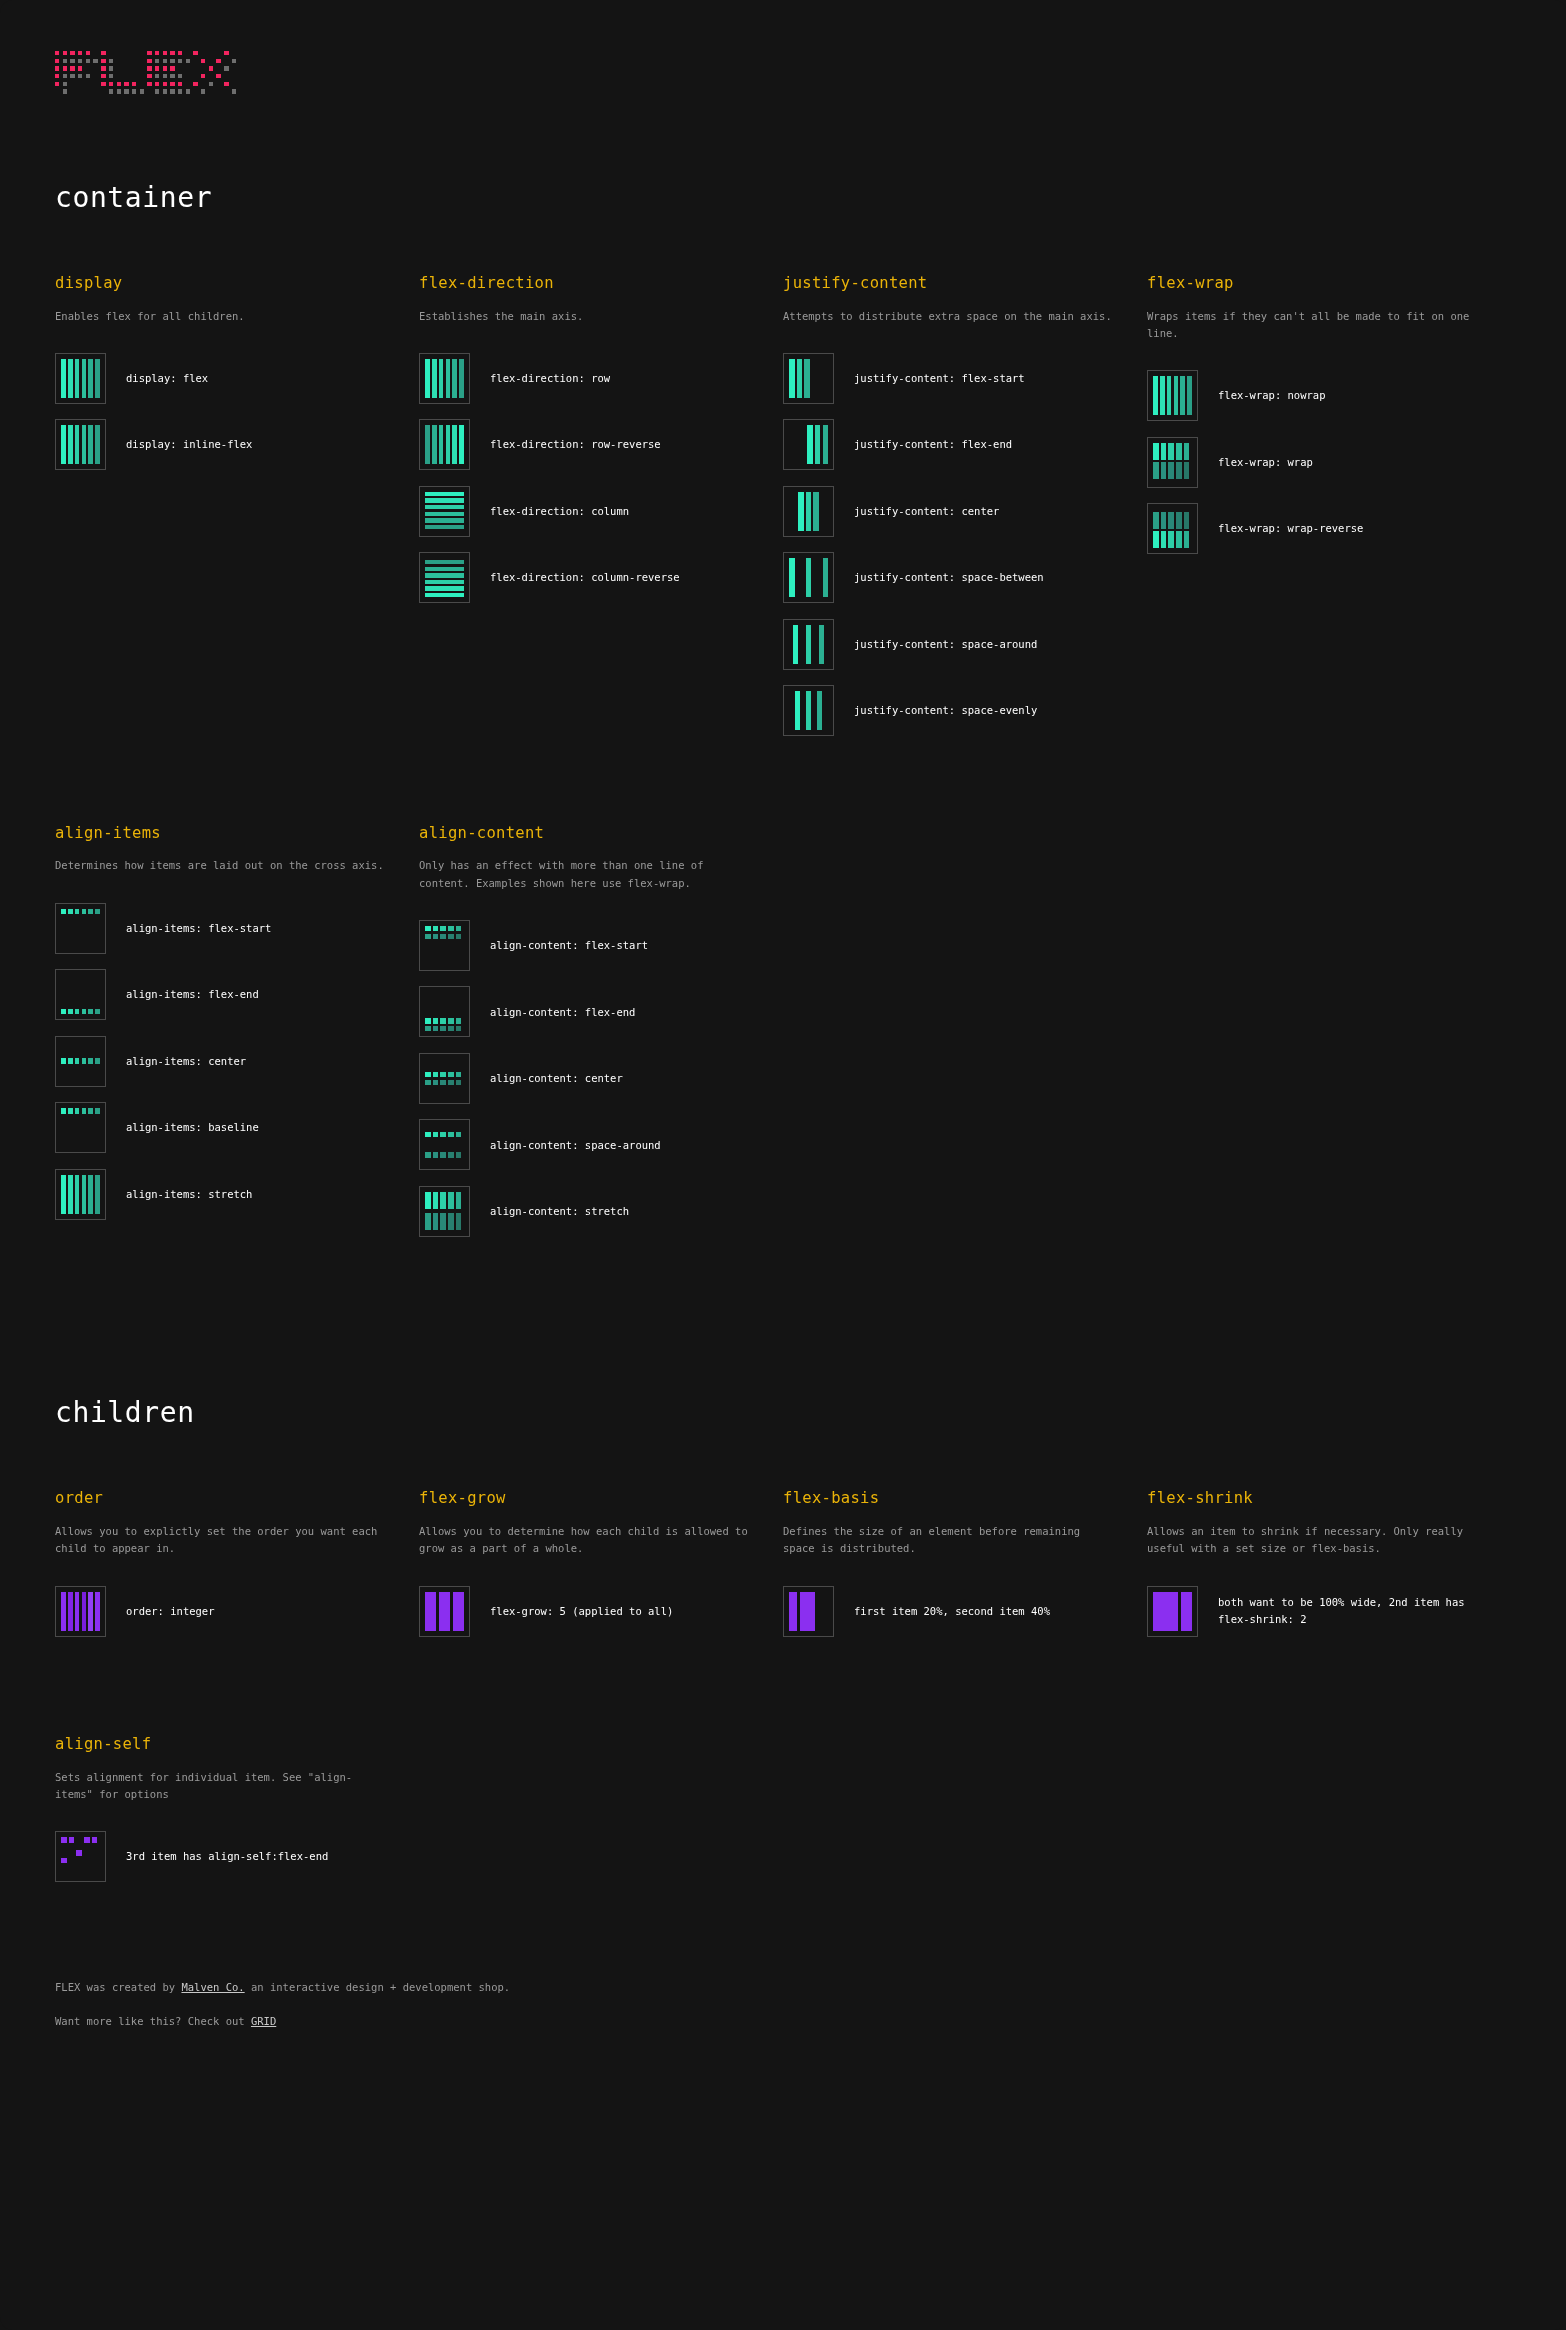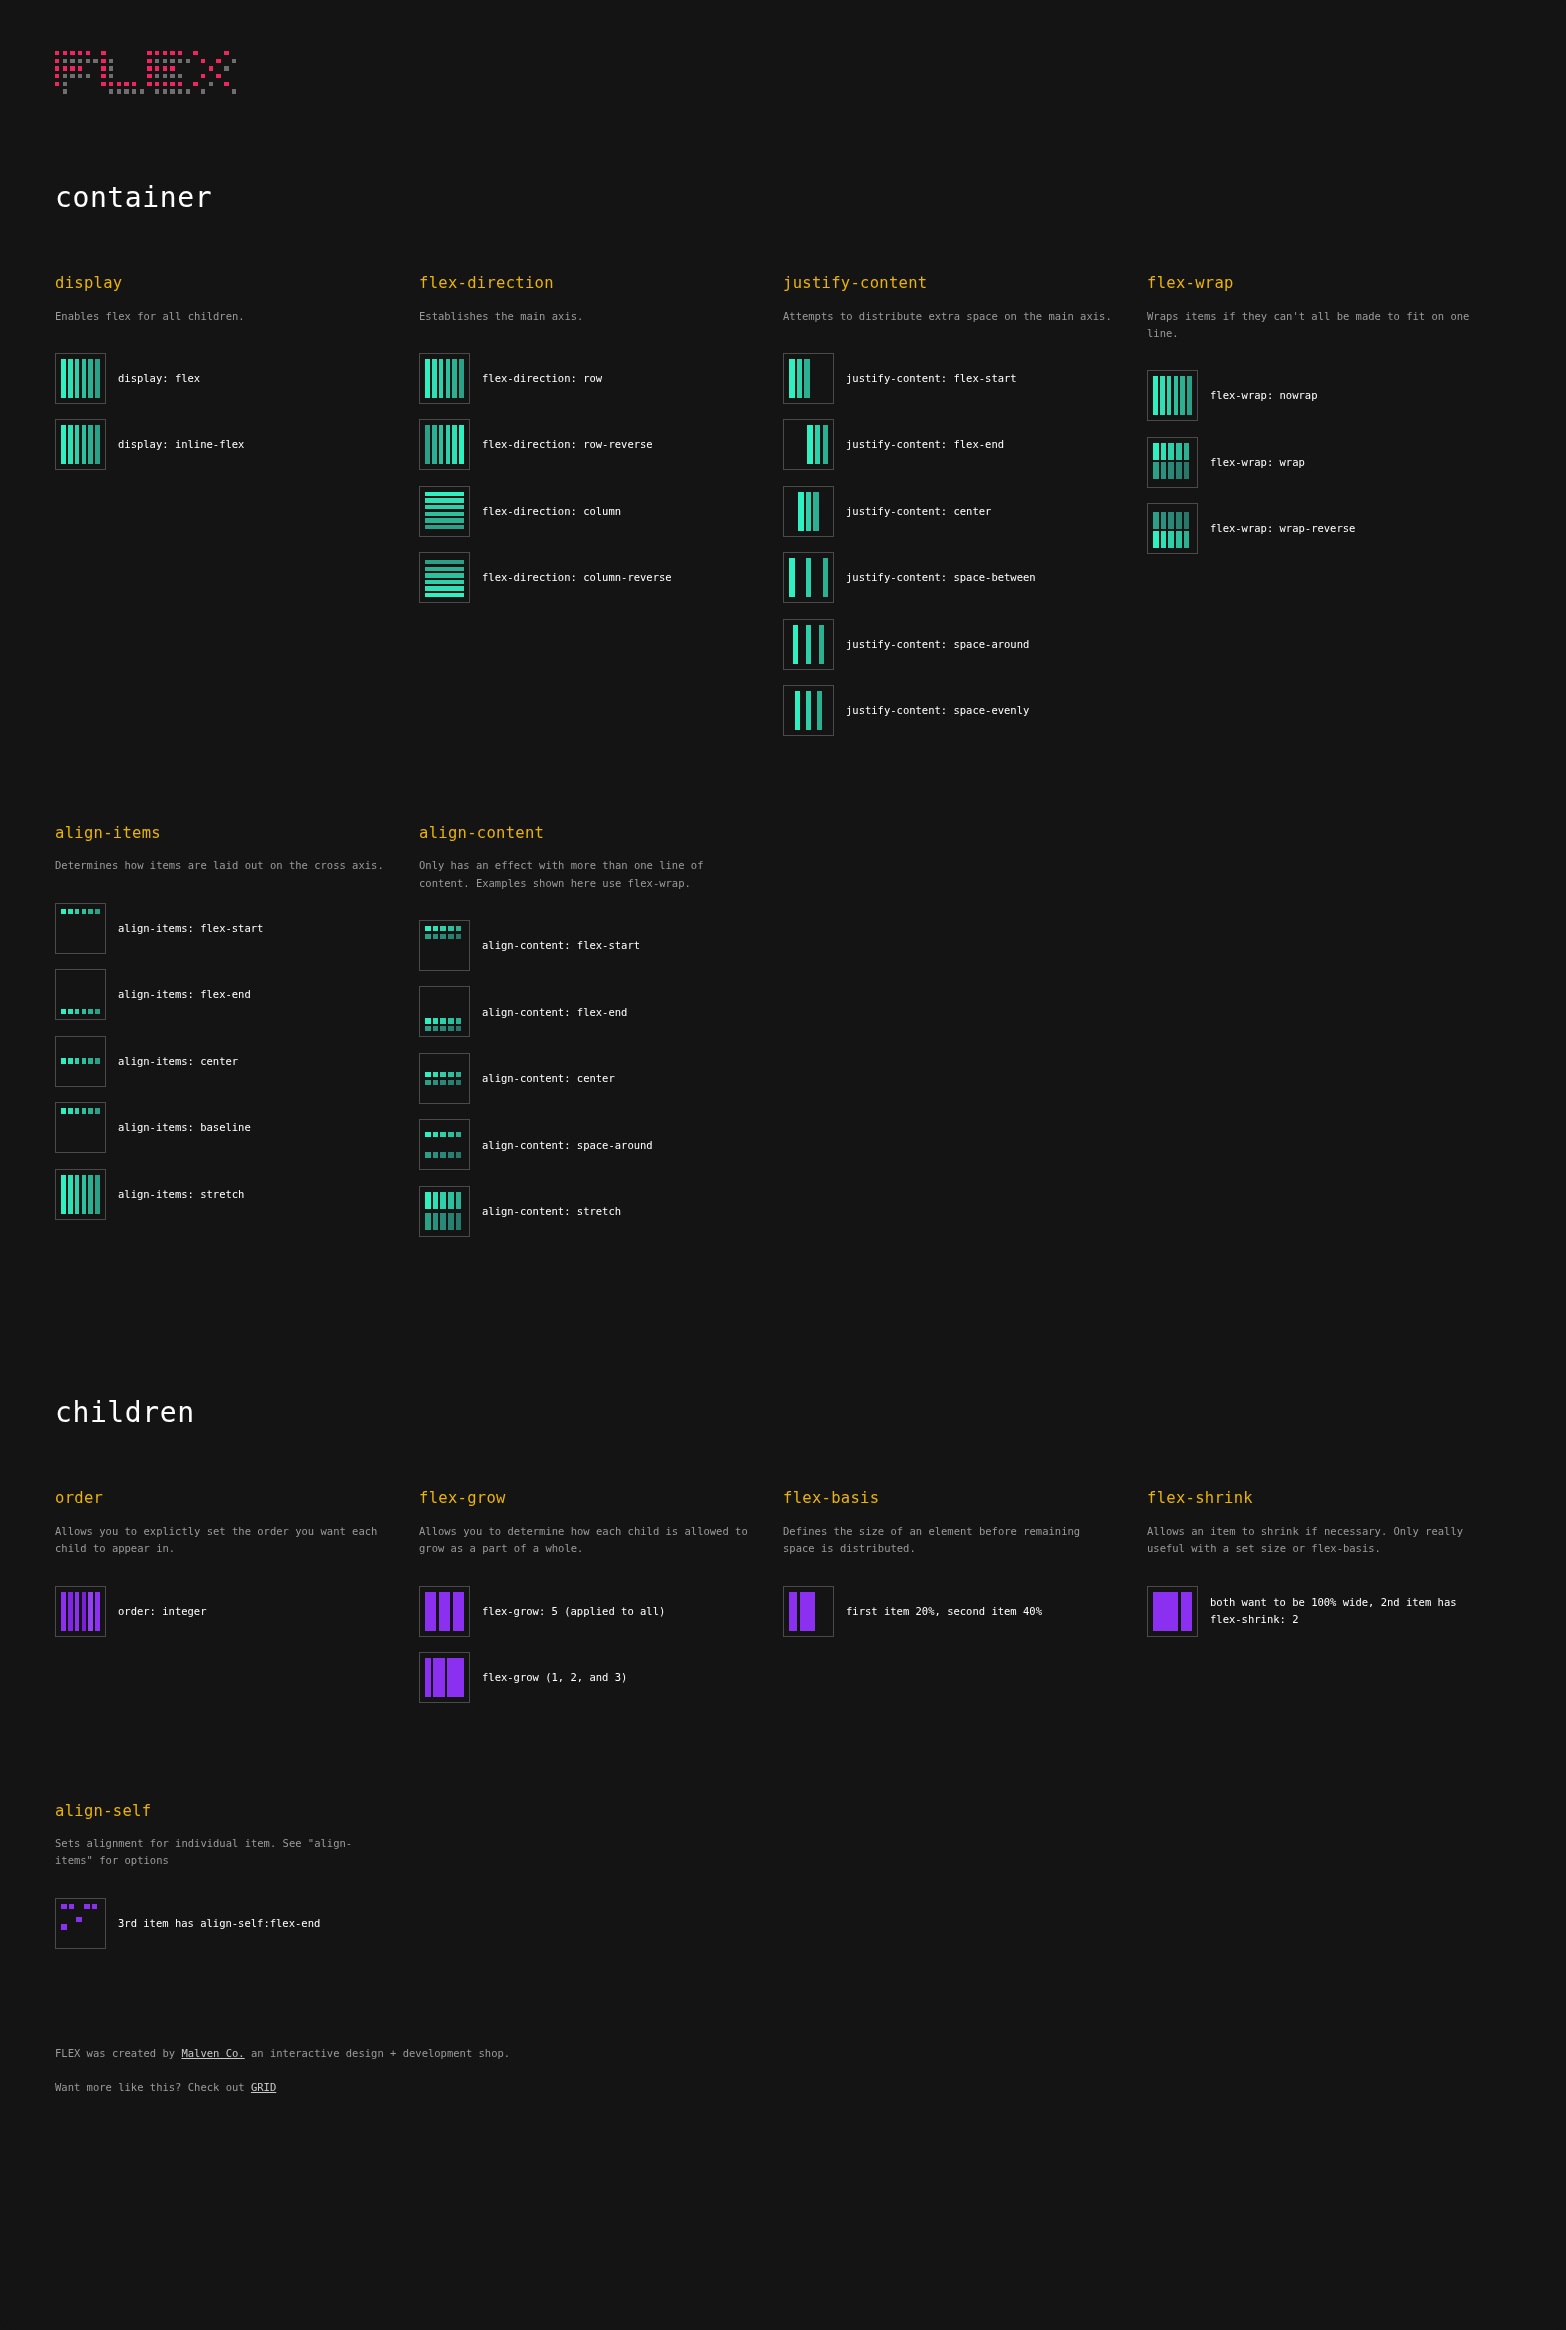--- a/index.html
+++ b/index.html
@@ -36,21 +36,21 @@
   .prop-desc{
     font-size:10.5px;line-height:1.65;color:#9a9a9a;margin:0 0 28px 0;max-width:332px;
   }
 
   .demo-row{display:flex;align-items:center;margin-bottom:15.5px;}
   .demo-box{
     width:51px;height:51px;border:1.1px solid #4a4a4a;box-sizing:border-box;
     padding:5px;display:flex;flex-shrink:0;background:#141414;
   }
   .demo-label{
-    font-size:10.5px;color:#ffffff;margin-left:12px;line-height:1.6;max-width:260px;
+    font-size:10.5px;color:#ffffff;margin-left:20px;line-height:1.6;max-width:260px;
   }
 
   
   .bar{background:#2ee6b6;}
   .vbar{width:5.5px;height:100%;}
   .hbar{width:100%;height:4.4px;}
   .sq{width:5.5px;height:5.5px;}
 
   
   .s1{background:#2ef0c0;} .s2{background:#2ee0b4;} .s3{background:#2dd0a8;}
@@ -650,28 +650,20 @@
 
         <div class="demo-row">
           <div class="demo-box grow-demo">
             <div class="gi1"></div>
               <div class="gi1"></div>
               <div class="gi1"></div>
           </div>
           <div class="demo-label">flex-grow: 5 (applied to all)</div>
         </div>
 
-        <div class="demo-row">
-          <div class="demo-box grow-demo">
-            <div class="gi1"></div>
-              <div class="gi2"></div>
-              <div class="gi3"></div>
-          </div>
-          <div class="demo-label">flex-grow (1, 2, and 3)</div>
-        </div>
       </div>
 
       <div class="col">
         <h2 class="prop-name">flex-basis</h2>
         <p class="prop-desc">Defines the size of an element before remaining space is distributed.</p>
 
         <div class="demo-row">
           <div class="demo-box basis-demo" style="gap:2.8px">
             <div class="b20"></div>
               <div class="b40"></div>

